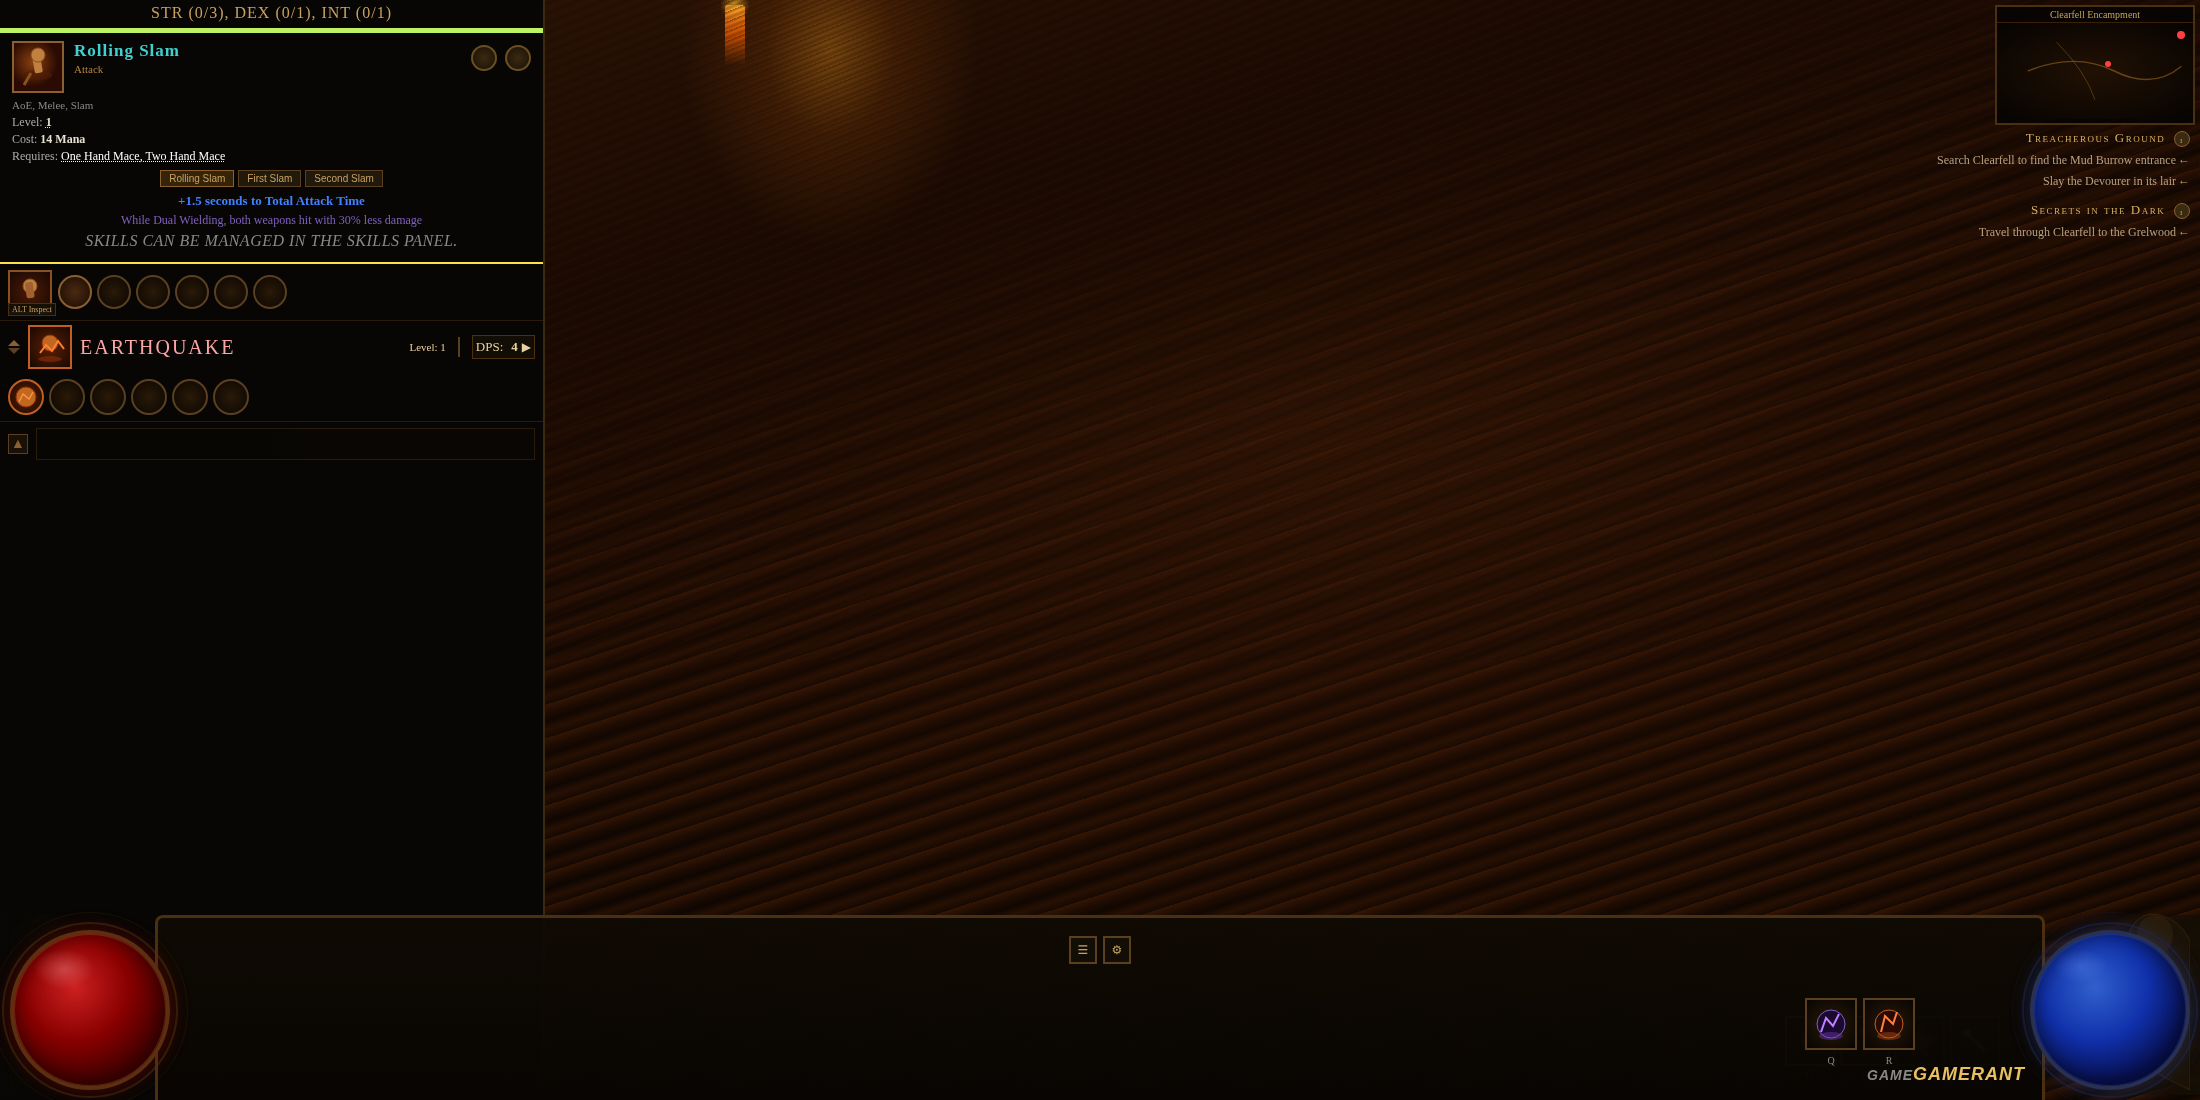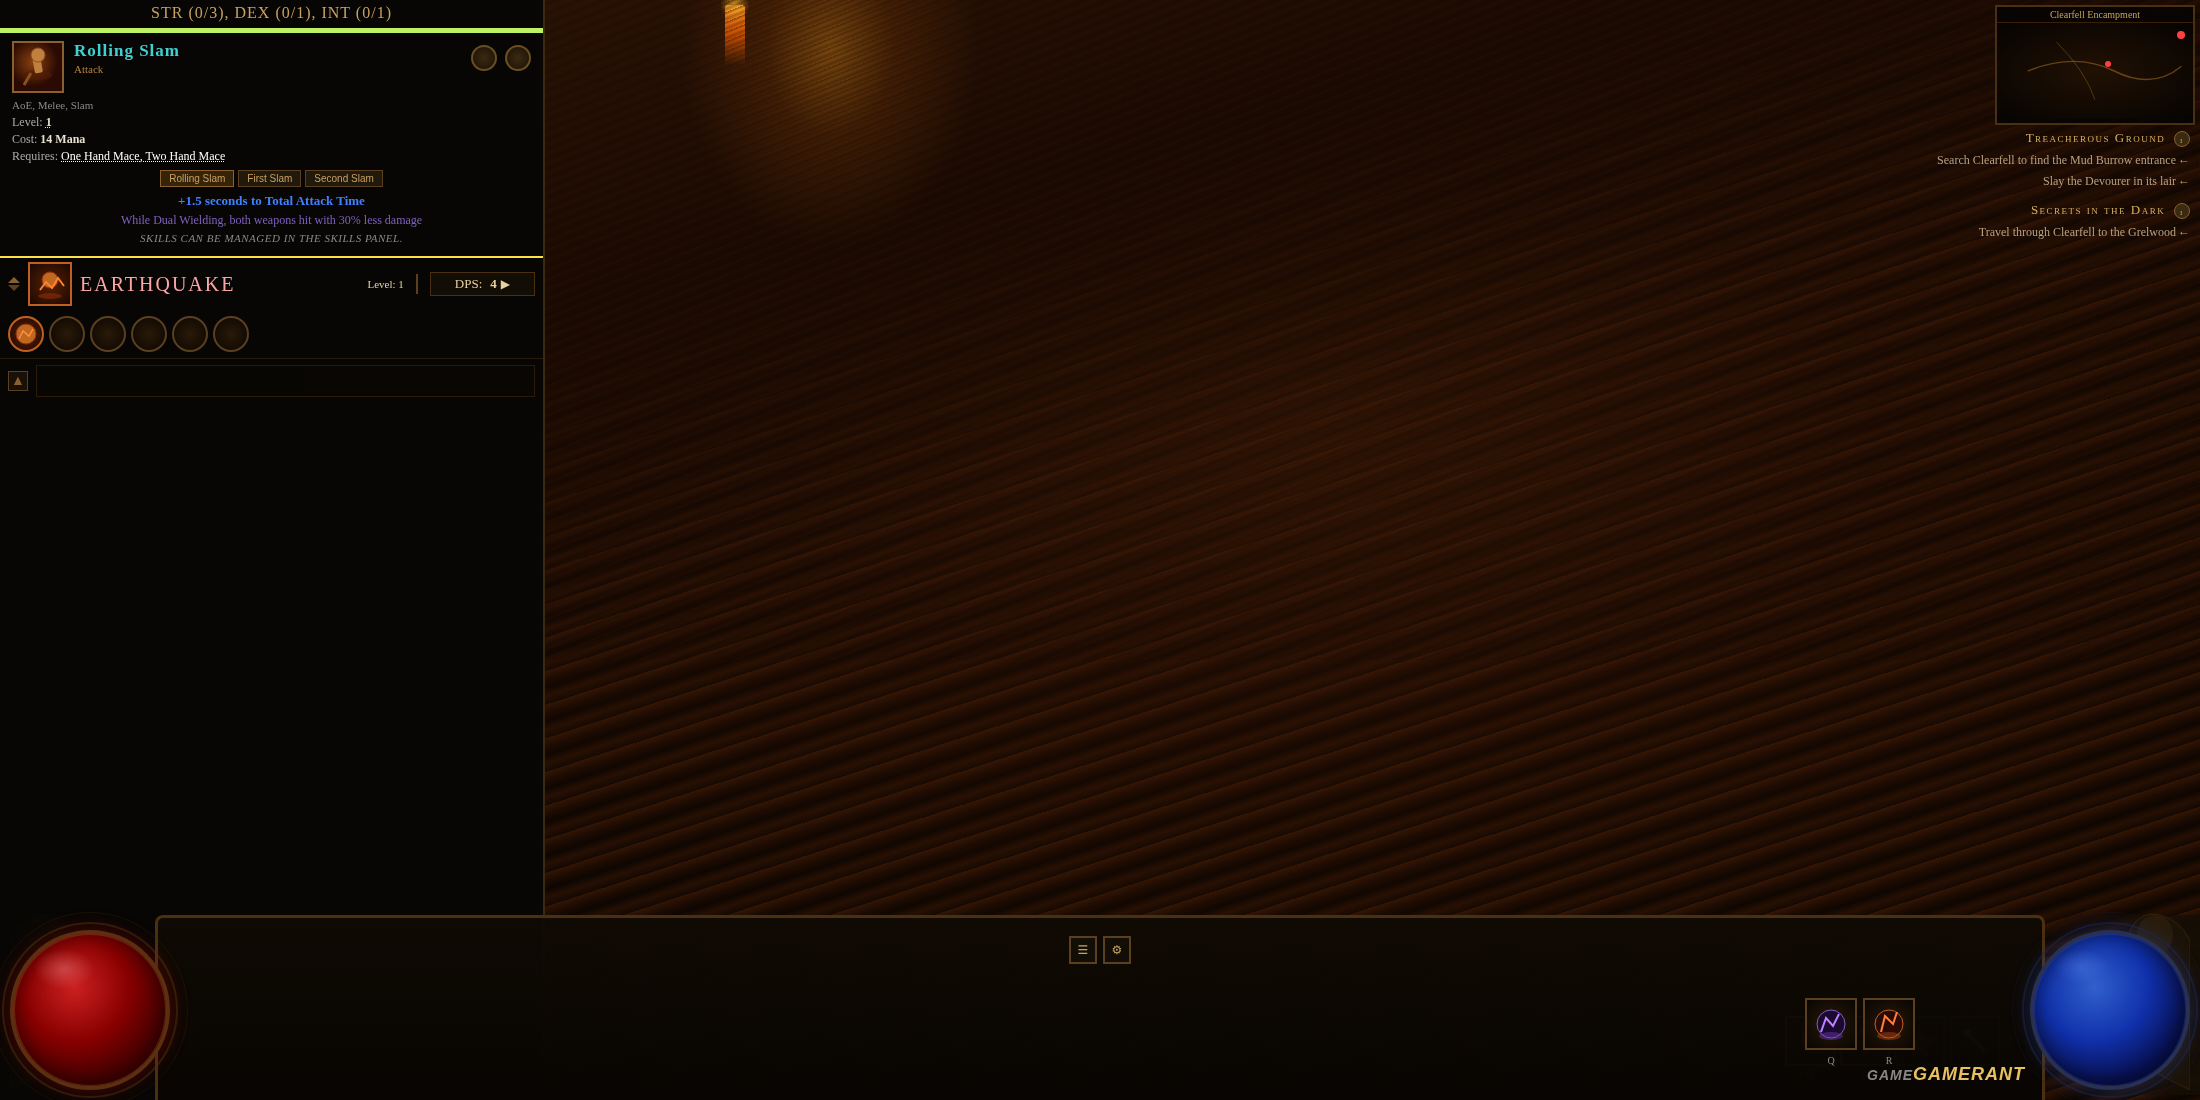--- a/index.html
+++ b/index.html
@@ -199,21 +199,21 @@
 
     #dual-wield-note {
       color: #8060c0;
       font-size: 12px;
       text-align: center;
       margin: 2px 0;
     }
 
     #skills-note {
       color: #888;
-      font-size: 11px;
+      font-size: 16px;
       text-align: center;
       font-style: italic;
       margin: 4px 0;
       text-transform: uppercase;
       letter-spacing: 0.5px;
     }
 
     
     #skill-slot-row-1 {
       display: flex;
@@ -309,21 +309,21 @@
     #eq-level span {
       color: #e8d0a0;
     }
 
     #eq-dps {
       display: flex;
       align-items: flex-end;
       gap: 4px;
       background: rgba(20,15,5,0.9);
       border: 1px solid #4a3010;
-      padding: 3px 24px;
+      padding: 3px 3px;
       color: #e8d0a0;
       font-size: 13px;
     }
 
     #eq-gem-row {
       display: flex;
       gap: 5px;
       padding: 6px 8px;
       align-items: center;
     }
@@ -758,20 +758,39 @@
       <button class="skill-variant-btn active">Rolling Slam</button>
       <button class="skill-variant-btn">First Slam</button>
       <button class="skill-variant-btn">Second Slam</button>
     </div>
 
     <div id="attack-time-bonus">+1.5 seconds to Total Attack Time</div>
     <div id="dual-wield-note">While Dual Wielding, both weapons hit with 30% less damage</div>
     <div id="skills-note">Skills can be managed in the Skills Panel.</div>
   </div>
 
+  <div id="skill-slot-row-1">
+    <div style="position:relative;">
+      <div id="skill-slot-icon">
+        <svg width="36" height="36" viewBox="0 0 36 36">
+          <circle cx="18" cy="12" r="7" fill="#c08040" stroke="#8a5020" stroke-width="1"></circle>
+          <rect x="14" y="8" width="8" height="16" rx="2" fill="#a06030" transform="rotate(-8,18,18)"></rect>
+        </svg>
+      </div>
+      <div class="inspect-label">ALT Inspect</div>
+    </div>
+    <div class="gem-bar">
+      <div class="gem-circle active"></div>
+      <div class="gem-circle"></div>
+      <div class="gem-circle"></div>
+      <div class="gem-circle"></div>
+      <div class="gem-circle"></div>
+      <div class="gem-circle"></div>
+    </div>
+  </div>
 
   <div id="earthquake-row">
     <div id="earthquake-header">
       <div id="eq-level-btn">
         <div class="level-arrow up"></div>
         <div class="level-arrow down"></div>
       </div>
       <div id="eq-icon">
         <svg width="36" height="36" viewBox="0 0 36 36">
           <circle cx="18" cy="14" r="8" fill="#c06820" stroke="#903010" stroke-width="1"></circle>

